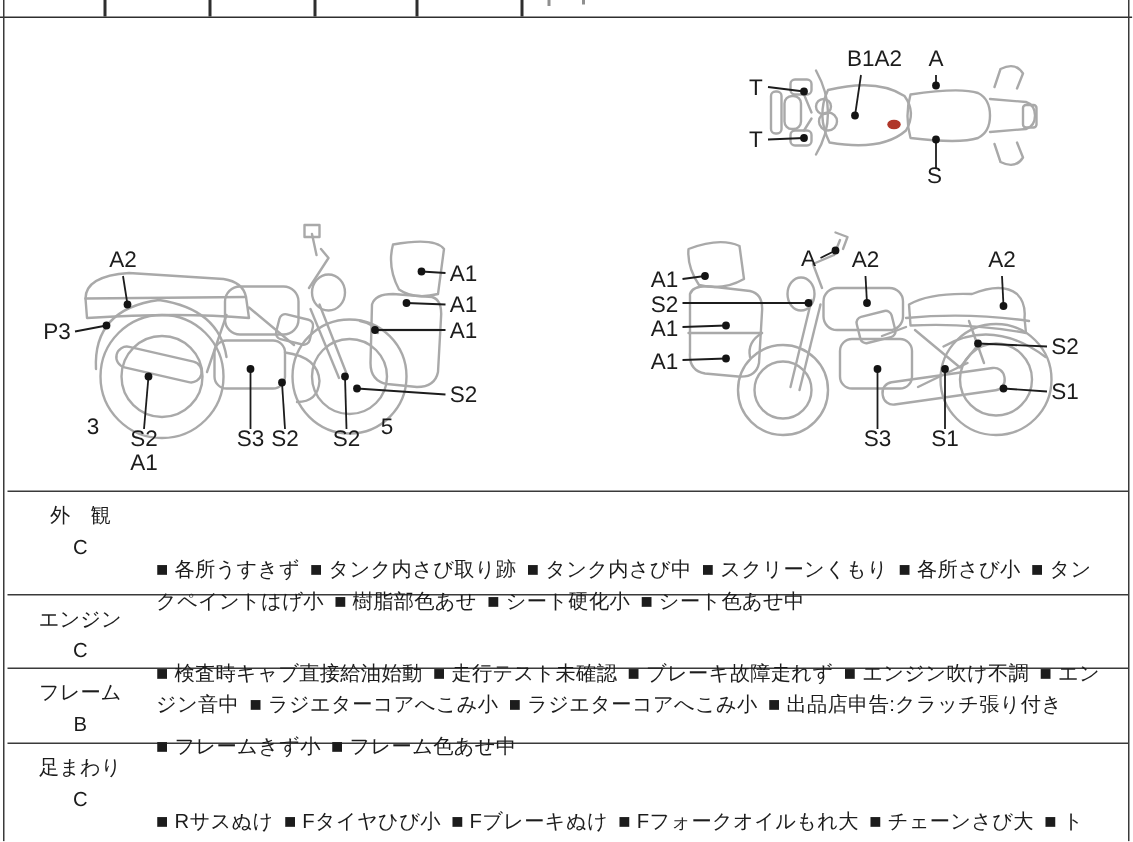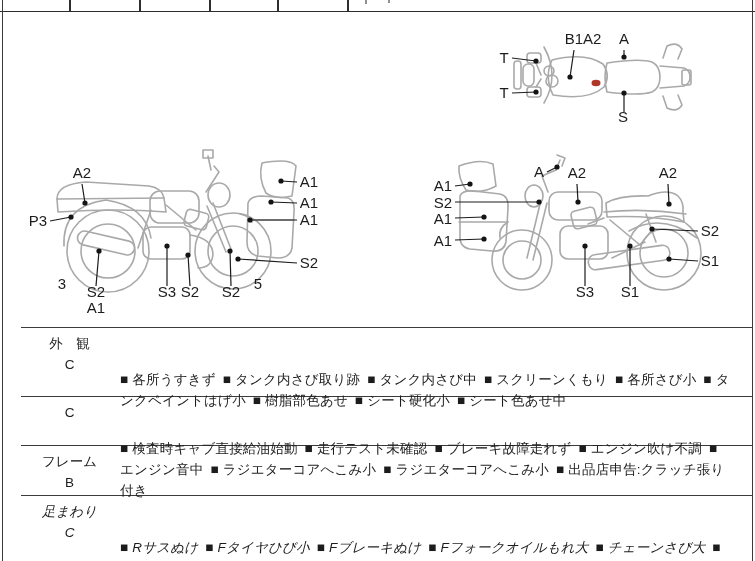--- a/index.html
+++ b/index.html
@@ -14,26 +14,26 @@
   .top-strip .cell-divider{position:absolute;top:0;height:11px;width:1.6px;background:#2e2e2e;}
   .top-strip .remnant{position:absolute;background:#8f8f8f;}
   
   svg.diagram{position:absolute;top:0;left:0;}
   svg.diagram .art{stroke:#a9a9a9;stroke-width:1.6;fill:none;stroke-linecap:round;stroke-linejoin:round;}
   svg.diagram .label-layer text{font:15px "Liberation Sans","DejaVu Sans",sans-serif;
                                 fill:#1c1c1c;text-anchor:middle;stroke:none;}
   svg.diagram .label-layer line{stroke:#1c1c1c;stroke-width:1.2;}
   svg.diagram .label-layer circle{fill:#141414;stroke:none;}
   
-  .rows{position:absolute;top:327px;left:21px;right:3px;}
+  .rows{position:absolute;top:327px;left:5px;right:3px;}
   .insp-row{display:flex;border-top:1.5px solid #3a3a3a;box-sizing:border-box;}
   .insp-row:nth-child(1){height:69px;}
   .insp-row:nth-child(2){height:49px;}
   .insp-row:nth-child(3){height:50px;}
-  .insp-row:nth-child(4){height:66px;font-style:italic;}
+  .insp-row:nth-child(4){height:66px;}
   .row-label{width:97px;flex:0 0 97px;text-align:center;padding-top:5px;
              font-size:13.5px;line-height:21px;}
   .row-content{flex:1;padding:5px 18px 0 2px;font-size:13.5px;line-height:21px;
                letter-spacing:0.2px;margin-top:36px;}
 </style>
 </head>
 <body>
 
 <div class="sheet">
 
@@ -227,30 +227,32 @@
     <div class="insp-row">
       <div class="row-label">
         <div class="section">外　観</div>
         <div class="grade">C</div>
       </div>
       <div class="row-content">■ 各所うすきず ■ タンク内さび取り跡 ■ タンク内さび中 ■ スクリーンくもり ■ 各所さび小 ■ タンクペイントはげ小 ■ 樹脂部色あせ ■ シート硬化小 ■ シート色あせ中</div>
     </div>
 
     <div class="insp-row">
       <div class="row-label">
+        <div class="section">エンジン</div>
         <div class="grade">C</div>
       </div>
       <div class="row-content">■ 検査時キャブ直接給油始動 ■ 走行テスト未確認 ■ ブレーキ故障走れず ■ エンジン吹け不調 ■ エンジン音中 ■ ラジエターコアへこみ小 ■ ラジエターコアへこみ小 ■ 出品店申告:クラッチ張り付き</div>
     </div>
 
     <div class="insp-row">
       <div class="row-label">
         <div class="section">フレーム</div>
         <div class="grade">B</div>
       </div>
+      <div class="row-content">■ フレームきず小 ■ フレーム色あせ中</div>
     </div>
 
     <div class="insp-row">
       <div class="row-label">
         <div class="section">足まわり</div>
         <div class="grade">C</div>
       </div>
       <div class="row-content">■ Rサスぬけ ■ Fタイヤひび小 ■ Fブレーキぬけ ■ Fフォークオイルもれ大 ■ チェーンさび大 ■ トップブリッジさび小 ■ Fフォーク摺動部さび中</div>
     </div>
   </div>

